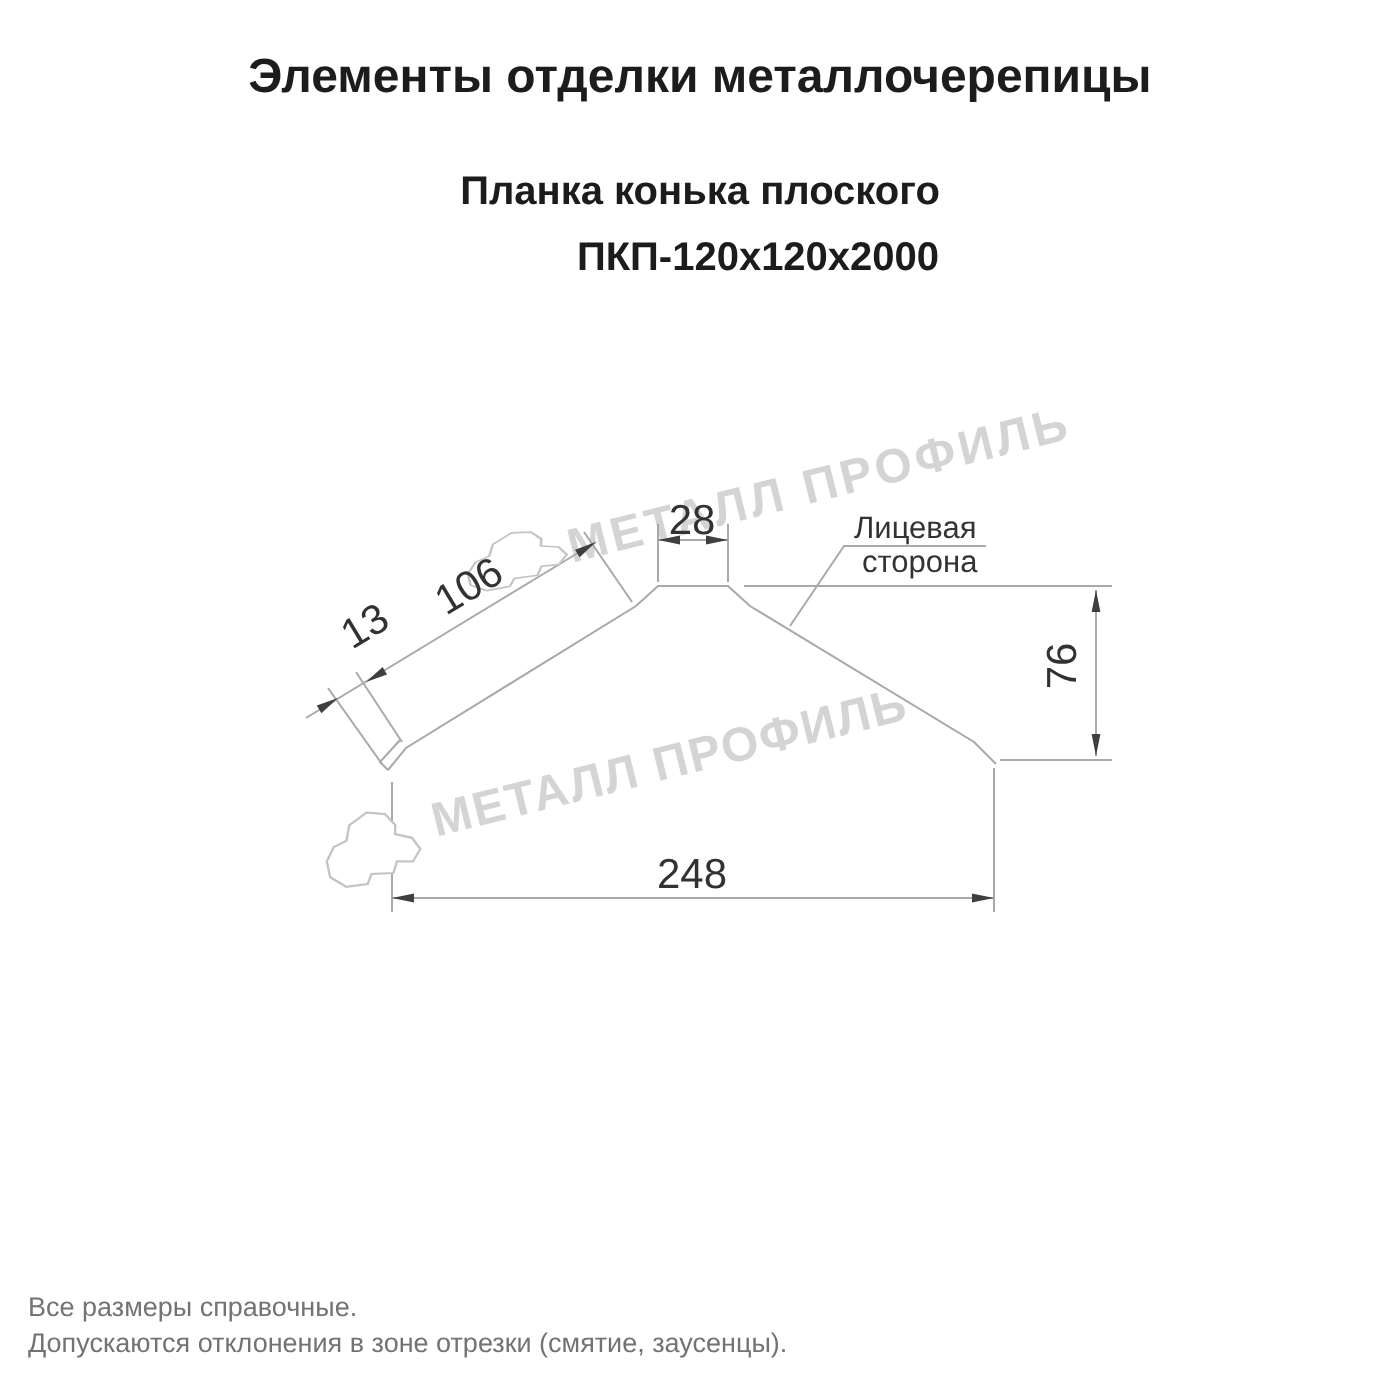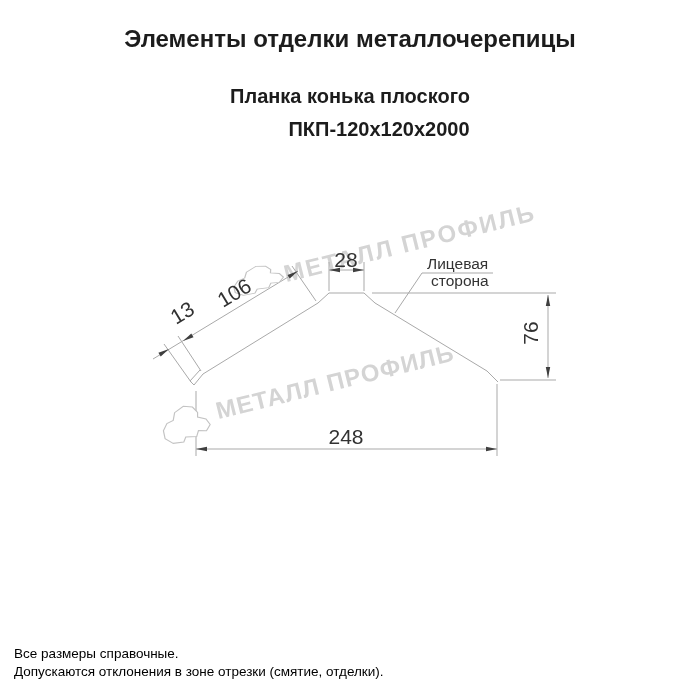--- a/index.html
+++ b/index.html
@@ -12,21 +12,21 @@
   .wm{position:absolute;white-space:nowrap;font-weight:bold;font-size:24px;
       letter-spacing:2px;color:#d4d4d4;transform:rotate(-14deg);transform-origin:0 0;}
   #wm1{left:281px;top:261px;}
   #wm2{left:213px;top:398px;letter-spacing:1px;}
   svg#draw{position:absolute;left:0;top:0;}
   .ln{stroke:#a9a9a9;stroke-width:1;fill:none;}
   .cloud{stroke:#c3c3c3;stroke-width:1.2;fill:#ffffff;}
   .arr{fill:#3f3f3f;stroke:none;}
   .dimtxt{fill:#323232;font-size:21px;font-family:"Liberation Sans",sans-serif;}
   .lbltxt{fill:#333333;font-size:15.5px;font-family:"Liberation Sans",sans-serif;}
-  .foot{position:absolute;left:14px;color:#000000;font-size:13.5px;}
+  .foot{position:absolute;left:14px;color:#737373;font-size:13.5px;}
   #foot1{top:646px;}
   #foot2{top:664px;}
 </style>
 </head>
 <body>
 
 <div id="page">
 
   <div id="title" class="hdr">Элементы отделки металлочерепицы</div>
   <div id="subtitle" class="hdr">Планка конька плоского</div>
@@ -95,15 +95,15 @@
       <text class="dimtxt" x="346" y="444" text-anchor="middle">248</text>
     </g>
 
     <g>
       <text class="lbltxt" x="427" y="269">Лицевая</text>
       <text class="lbltxt" x="431" y="286">сторона</text>
     </g>
   </svg>
 
   <div id="foot1" class="foot">Все размеры справочные.</div>
-  <div id="foot2" class="foot">Допускаются отклонения в зоне отрезки (смятие, отделки).</div>
+  <div id="foot2" class="foot">Допускаются отклонения в зоне отрезки (смятие, заусенцы).</div>
 
 </div>
 
 </body></html>

